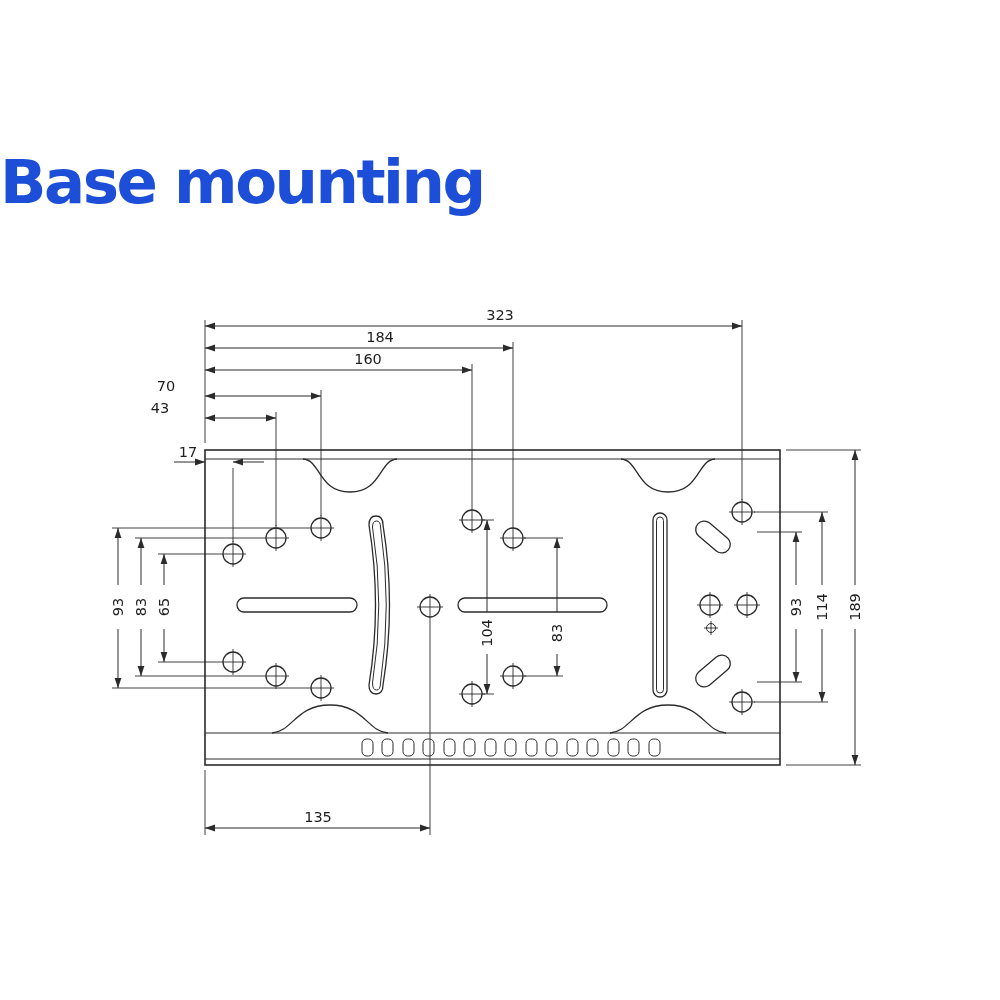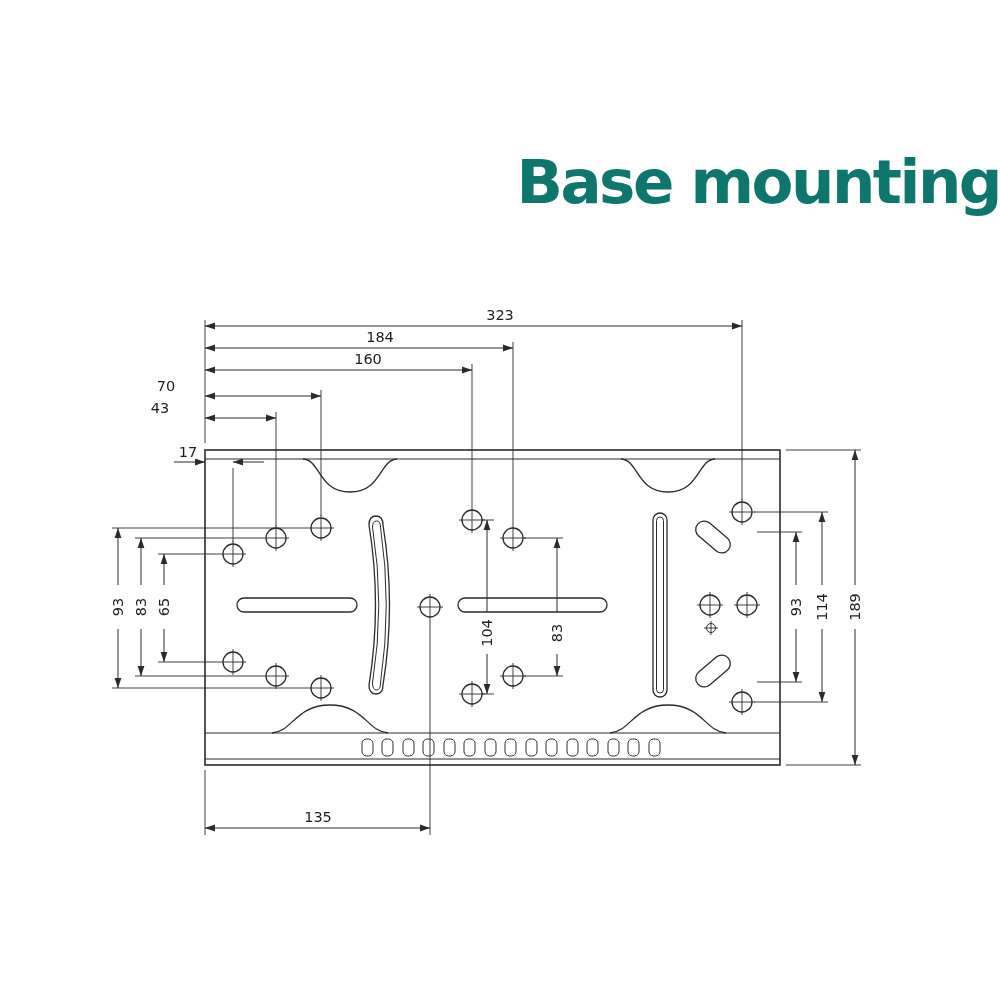--- a/index.html
+++ b/index.html
@@ -2,21 +2,21 @@
 <html><head>
 <meta charset="utf-8">
 <style>
   html,body { margin:0; padding:0; background:#ffffff; }
   .page {
     position:relative; width:1000px; height:1000px; background:#ffffff;
     font-family:"DejaVu Sans", sans-serif; overflow:hidden;
   }
   .title {
     position:absolute; top:150px; left:0; width:1000px;
-    text-align:right; color:#0f766e; font-weight:bold;
+    text-align:left; color:#1d4ed8; font-weight:bold;
     font-size:61px; line-height:1.06; letter-spacing:-2.5px;
   }
   .drawing { position:absolute; top:0; left:0; }
   .outline { stroke:#2b2b2b; stroke-width:1.6; fill:none; }
   .feat    { stroke:#2b2b2b; stroke-width:1.3; fill:#ffffff; }
   .featn   { stroke:#2b2b2b; stroke-width:1.3; fill:none; }
   .thin    { stroke:#2b2b2b; stroke-width:1; fill:none; }
   .ext     { stroke:#2b2b2b; stroke-width:0.9; fill:none; }
   .dim     { stroke:#2b2b2b; stroke-width:1; fill:none; }
   .cross   { stroke:#2b2b2b; stroke-width:0.9; fill:none; }

